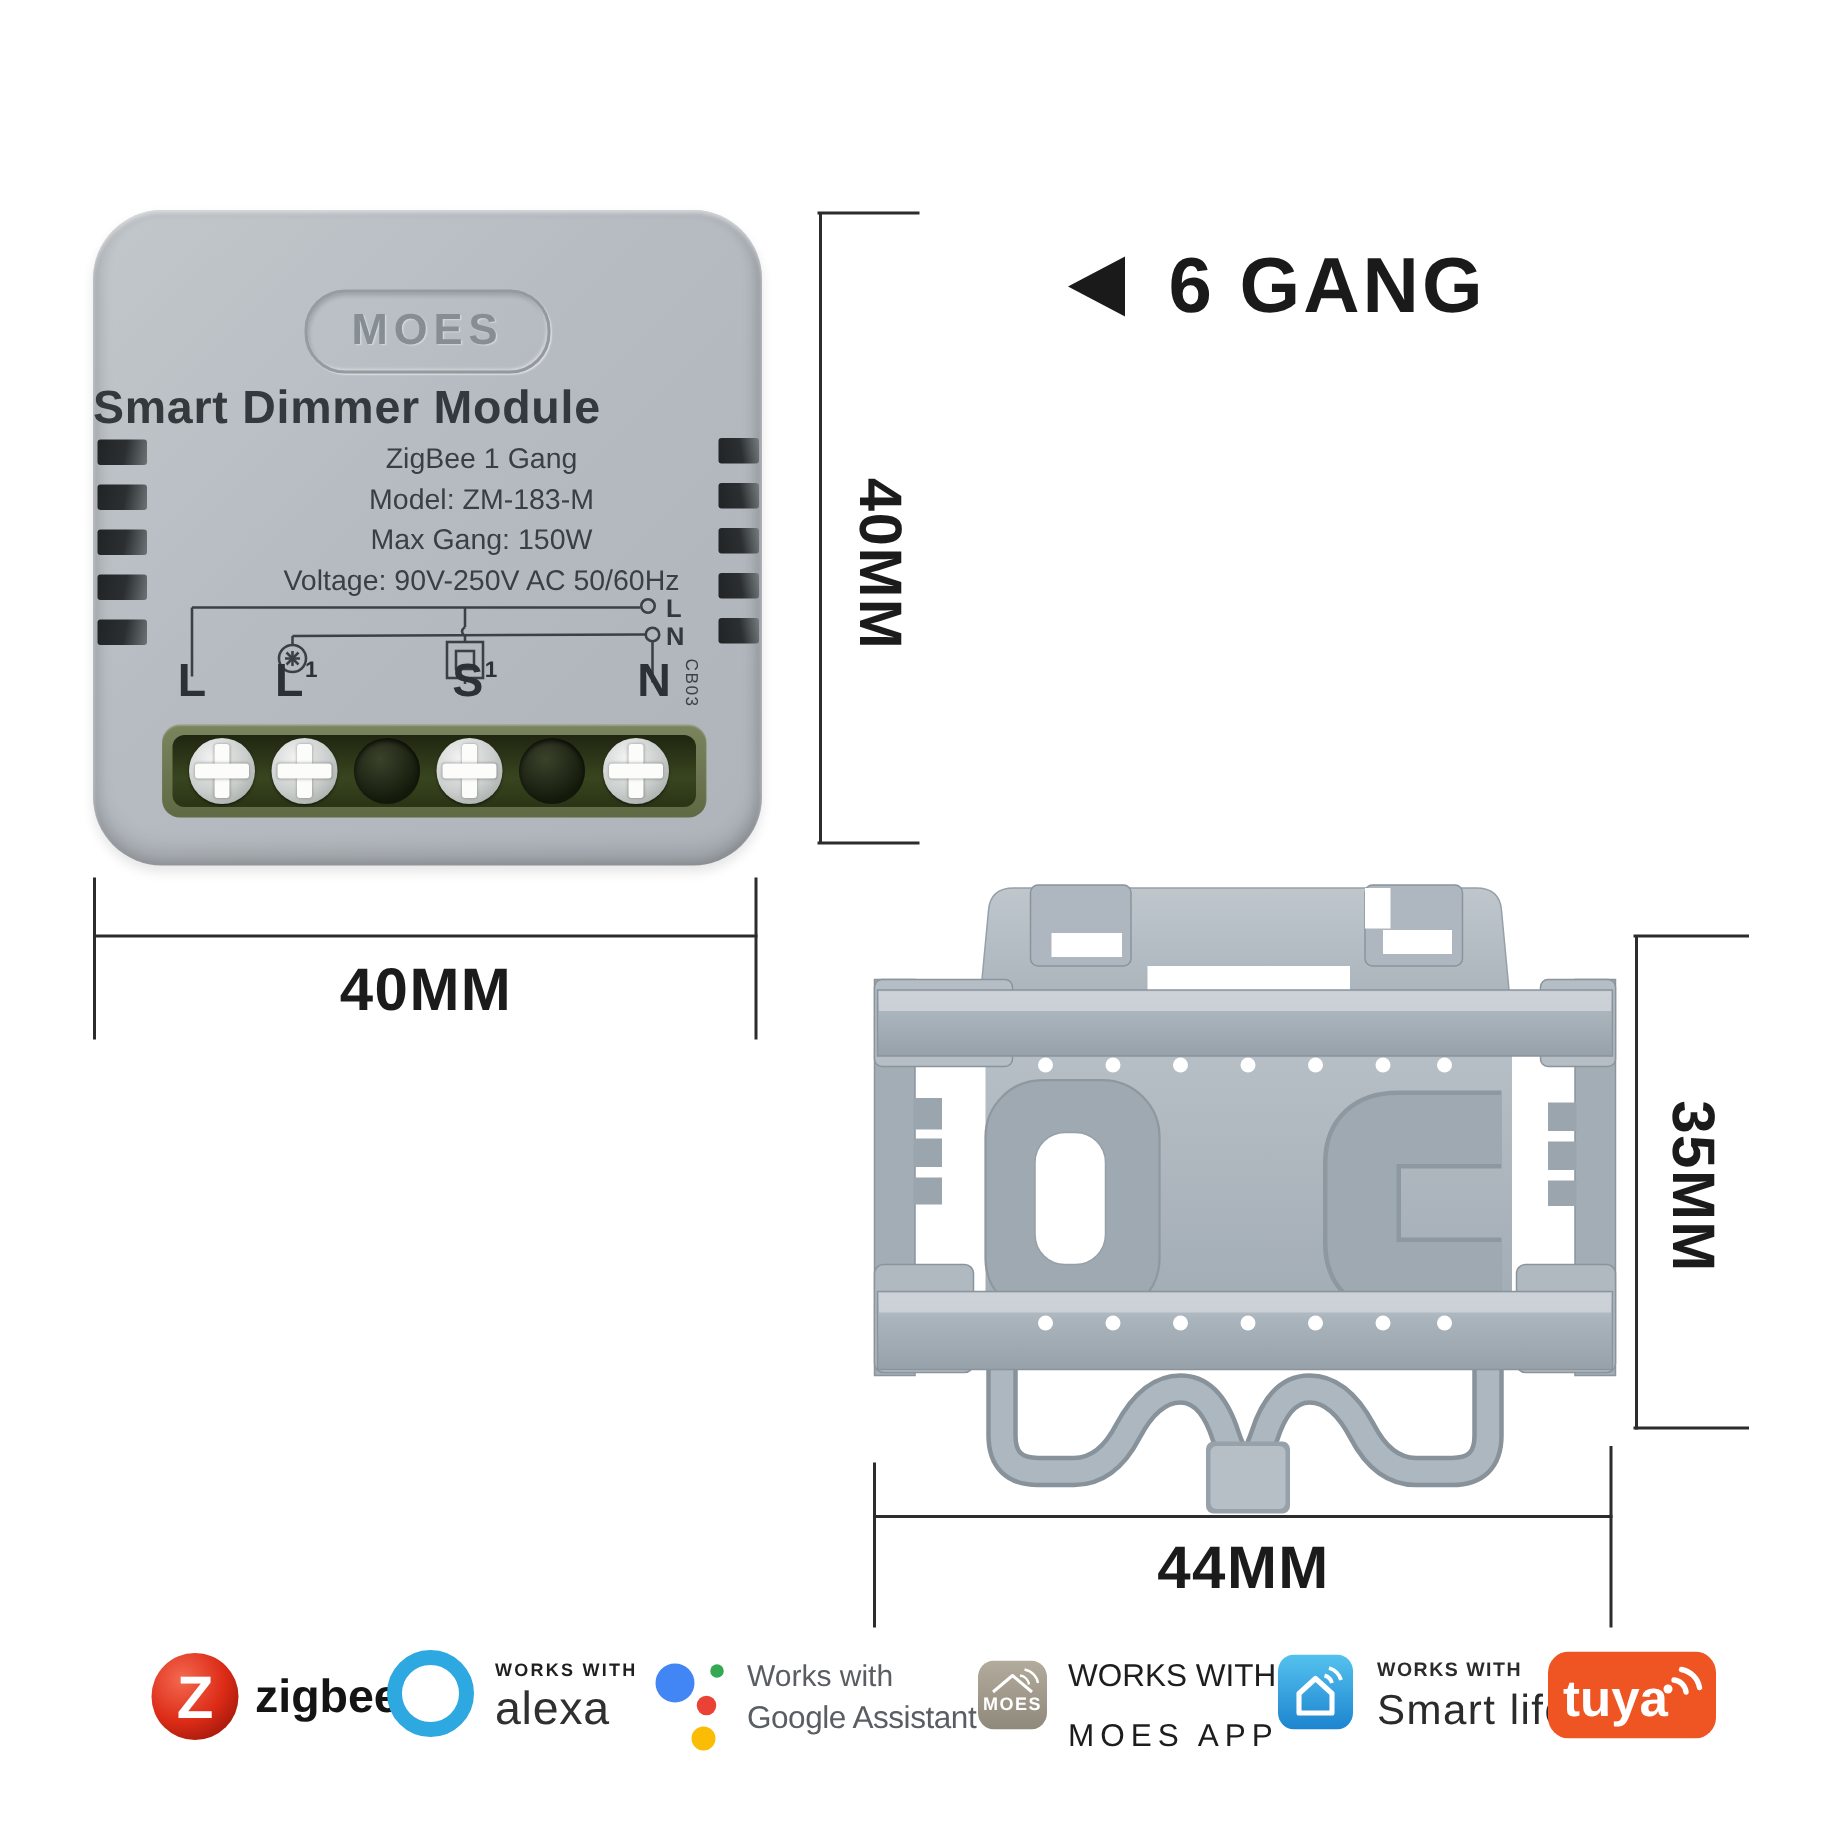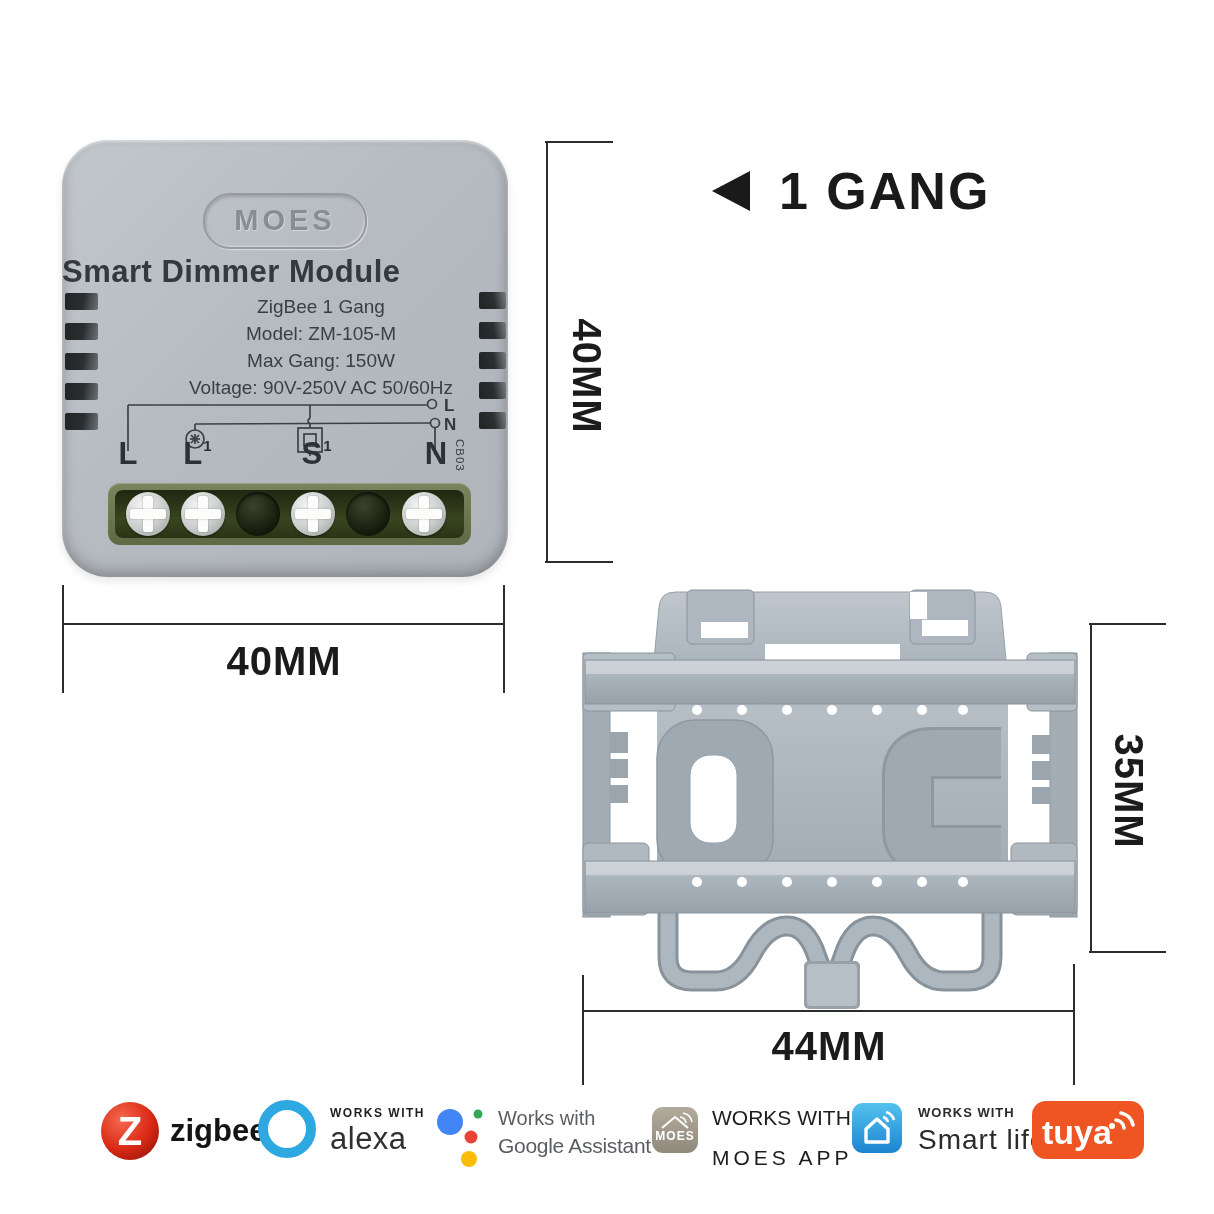--- a/index.html
+++ b/index.html
@@ -89,21 +89,21 @@
       <div class="slot"></div>
       <div class="slot"></div>
       <div class="slot"></div>
       <div class="slot"></div>
     </div>
 
     <div class="brandplate">MOES</div>
     <div class="dev-title">Smart Dimmer Module</div>
     <div class="dev-specs">
       <div>ZigBee 1 Gang</div>
-      <div>Model: ZM-105-M</div>
+      <div>Model: ZM-183-M</div>
       <div>Max Gang: 150W</div>
       <div>Voltage: 90V-250V AC 50/60Hz</div>
     </div>
 
     <svg class="abs" style="left:50px;top:253px;" width="360" height="82" viewBox="0 0 360 82">
       <g stroke="#3b4045" stroke-width="1.7" fill="none">
         <line x1="16" y1="12" x2="315" y2="12"></line>
         <line x1="16" y1="12" x2="16" y2="58"></line>
         <line x1="83" y1="31" x2="318" y2="30"></line>
         <line x1="83" y1="31" x2="83" y2="37"></line>
@@ -164,21 +164,21 @@
     <div class="dim-label rot" style="left:586px;top:376px">40MM</div>
   </div>
   <div>
     <div class="dline" style="left:63px;top:623px;width:442px;height:2px"></div>
     <div class="dline" style="left:62px;top:585px;width:2px;height:108px"></div>
     <div class="dline" style="left:503px;top:585px;width:2px;height:108px"></div>
     <div class="dim-label" style="left:284px;top:661px">40MM</div>
   </div>
 
   <div class="callout-tri"></div>
-  <div class="callout-txt">1 GANG</div>
+  <div class="callout-txt">6 GANG</div>
 
   <svg class="abs" style="left:580px;top:585px" width="500" height="430" viewBox="0 0 500 430">
     <defs>
       <linearGradient id="bodyG" x1="0" y1="0" x2="0" y2="1">
         <stop offset="0" stop-color="#b9c1c8"></stop>
           <stop offset="1" stop-color="#a2acb4"></stop>
       </linearGradient>
       <linearGradient id="railG" x1="0" y1="0" x2="0" y2="1">
         <stop offset="0" stop-color="#c4cbd1"></stop>
           <stop offset=".35" stop-color="#aab4bc"></stop>

